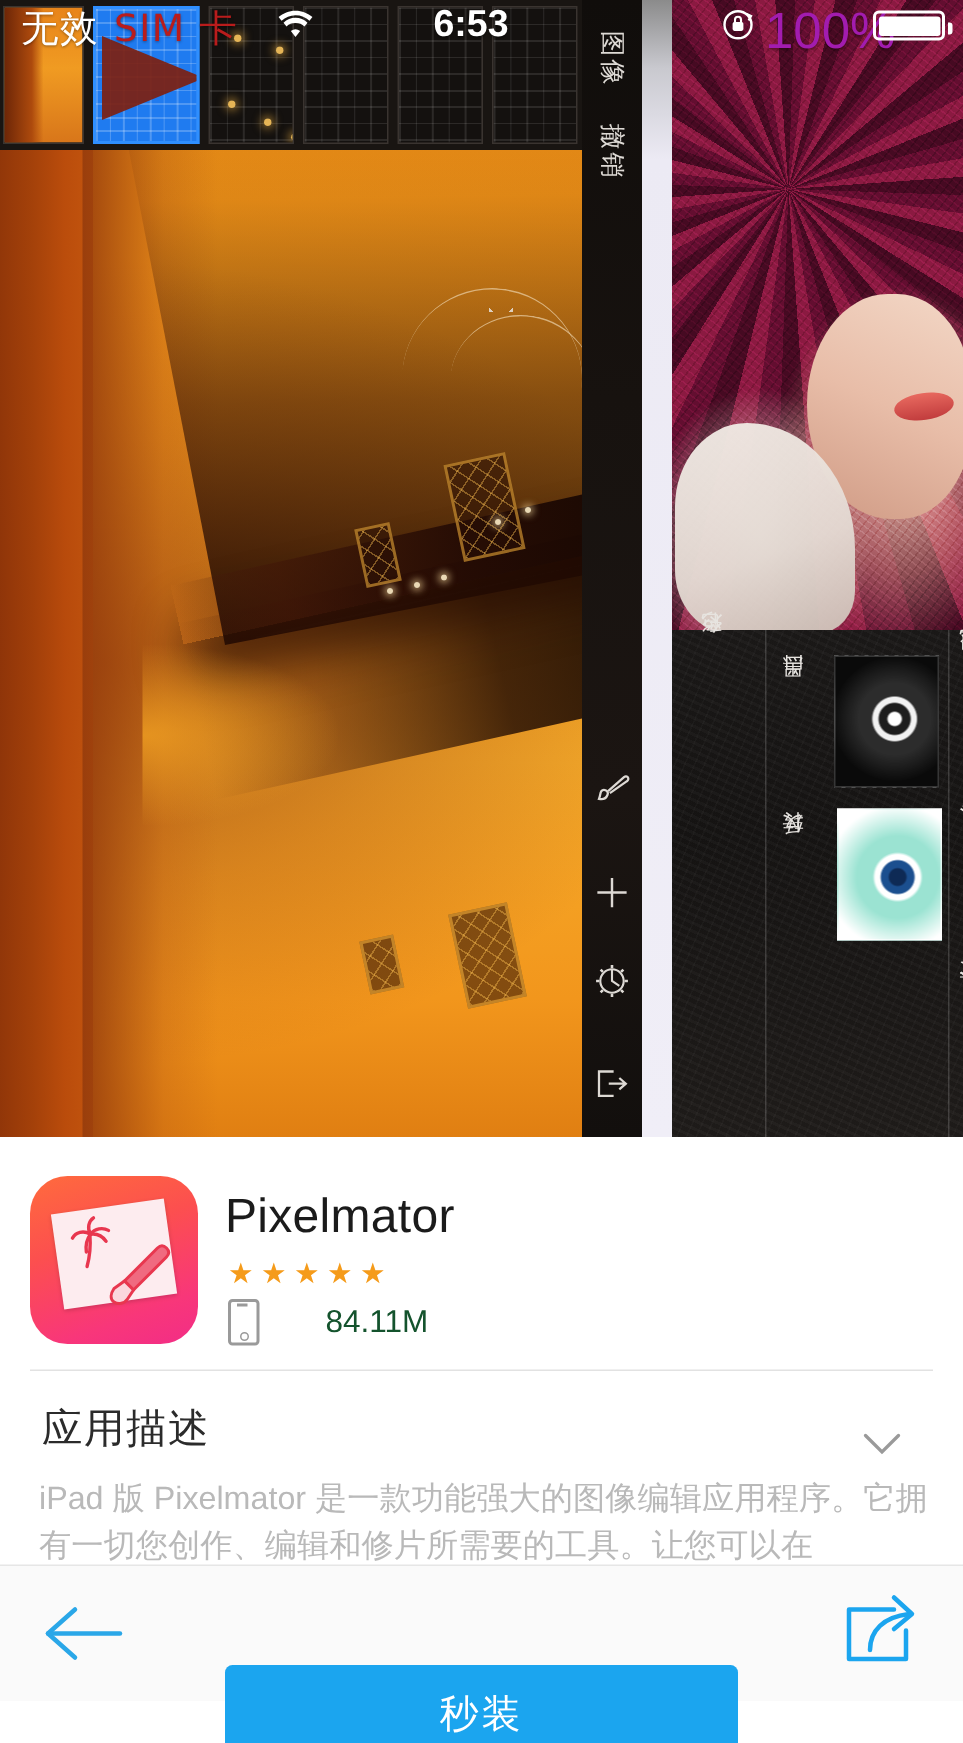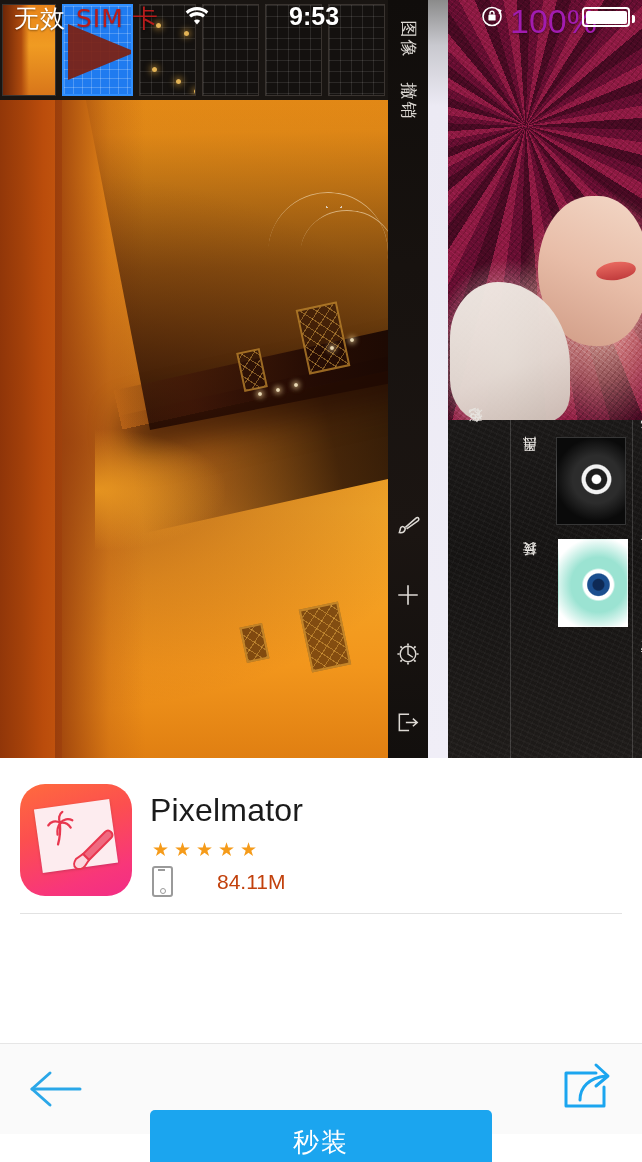--- a/index.html
+++ b/index.html
@@ -142,21 +142,21 @@
     transform:rotate(-8deg);box-shadow:0 1px 3px rgba(0,0,0,.18);}
   .appicon .palm{position:absolute;left:24px;top:26px;width:42px;height:42px;transform:rotate(-8deg);}
   .appicon .brush{position:absolute;left:44px;top:40px;width:56px;height:56px;}
   .apptitle{position:absolute;left:150px;top:34px;font-size:32px;color:#1b1b1b;font-weight:400;letter-spacing:.2px;}
   .stars{position:absolute;left:152px;top:82px;display:flex;gap:3px;}
   .stars .st{width:19px;height:19px;color:#f59b1a;font-size:19px;line-height:19px;}
   .metarow{position:absolute;left:152px;top:108px;display:flex;align-items:center;}
   .phoneic{width:17px;height:27px;border:2px solid #9a9a9a;border-radius:3px;position:relative;margin-right:44px;}
   .phoneic:before{content:"";position:absolute;left:4px;top:1px;width:7px;height:1.5px;background:#9a9a9a;}
   .phoneic:after{content:"";position:absolute;left:5.5px;bottom:1px;width:4px;height:4px;border-radius:50%;border:1px solid #9a9a9a;}
-  .msize{font-size:21px;color:#c2410c;margin-right:22px;}
+  .msize{font-size:21px;color:#14532d;margin-right:22px;}
   .mdl{font-size:21px;color:#8c8c8c;}
   .hr{position:absolute;left:20px;top:913px;width:602px;height:1px;background:#e2e2e2;}
 
   
   .desc{position:absolute;left:0;top:922px;width:642px;height:122px;background:#fff;}
   .desc .dtitle{position:absolute;left:28px;top:12px;font-size:27px;color:#2b2b2b;letter-spacing:1px;}
   .chev{position:absolute;right:36px;top:22px;width:36px;height:36px;}
   .desc .dbody{position:absolute;left:26px;top:62px;width:596px;font-size:21.5px;line-height:31px;color:#b9b9b9;
     overflow:hidden;max-height:62px;}
   .hr2{position:absolute;left:0;top:1043px;width:642px;height:1px;background:#e6e6e6;}
@@ -340,20 +340,29 @@
       <span class="st">★</span>
     </div>
 
     <div class="metarow">
       <div class="phoneic"></div>
       <div class="msize">84.11M</div>
     </div>
   </div>
   <div class="hr"></div>
 
+  <div class="desc">
+    <div class="dtitle">应用描述</div>
+    <div class="chev">
+      <svg viewBox="0 0 36 36" fill="none" stroke="#9a9a9a" stroke-width="2.2" stroke-linecap="round">
+        <path d="M7 13l11 11 11-11"></path>
+      </svg>
+    </div>
+    <div class="dbody">iPad 版 Pixelmator 是一款功能强大的图像编辑应用程序。它拥有一切您创作、编辑和修片所需要的工具。让您可以在</div>
+  </div>
   <div class="hr2"></div>
 
   <div class="bottombar">
     <div class="backbtn">
       <svg viewBox="0 0 64 50" fill="none" stroke="#2aa7e8" stroke-width="3" stroke-linecap="round" stroke-linejoin="round">
         <path d="M24 9 6 25l18 16"></path>
           <path d="M6 25h52" stroke-width="0"></path>
         <path d="M6 25h48" stroke-width="3"></path>
       </svg>
     </div>
@@ -371,21 +380,21 @@
   <div class="statusbar">
     <div class="sb-carrier">无效</div>
     <div class="sb-sim">SIM 卡</div>
     <div class="sb-wifi">
       <svg viewBox="0 0 26 20" fill="#ffffff">
         <path d="M13 18.6l3.1-3.9a4.9 4.9 0 0 0-6.2 0L13 18.6z"></path>
         <path d="M13 9.4c2.3 0 4.4.8 6 2.2l2-2.5A12.4 12.4 0 0 0 13 5.9c-3 0-5.8 1.1-8 3.2l2 2.5a9 9 0 0 1 6-2.2z" opacity="1"></path>
         <path d="M13 1.1c-4.3 0-8.3 1.6-11.3 4.3l2 2.5A14 14 0 0 1 13 4.2c3.6 0 6.9 1.3 9.3 3.7l2-2.5C21.3 2.7 17.3 1.1 13 1.1z"></path>
       </svg>
     </div>
-    <div class="sb-time">9:53</div>
+    <div class="sb-time">6:53</div>
     <div class="sb-lock">
       <svg viewBox="0 0 23 23" fill="none" stroke="#ffffff" stroke-width="1.6">
         <circle cx="11" cy="11.5" r="9"></circle>
         <rect x="7.4" y="9.6" width="7.2" height="6" rx="1.2" fill="#fff" stroke="none"></rect>
         <path d="M9 9.6V8.2a2 2 0 0 1 4 0v1.4" stroke-width="1.4"></path>
         <path d="M16.5 4.2l3.2 1.5-1.6 3" stroke-width="1.5"></path>
       </svg>
     </div>
     <div class="sb-batt-pct">100%</div>
     <div class="sb-batt">

